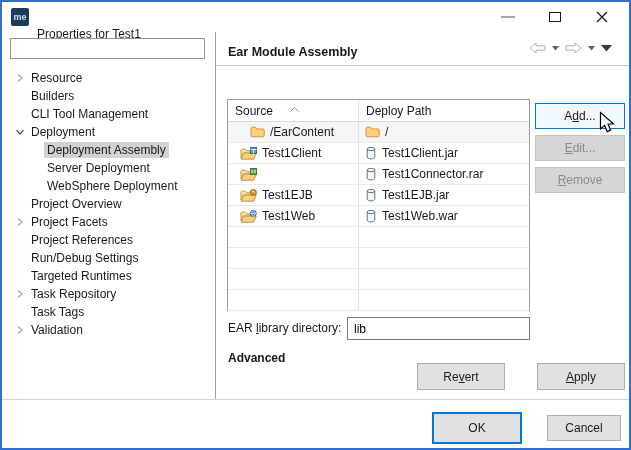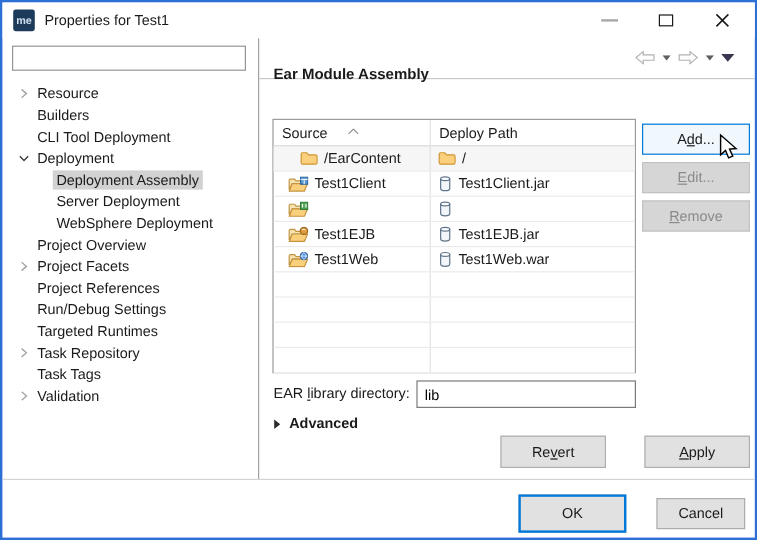--- a/index.html
+++ b/index.html
@@ -6,42 +6,42 @@
   *{box-sizing:border-box;}
   .window{
     position:relative;width:631px;height:450px;background:#ffffff;
     border:2px solid #2e6fd6;overflow:hidden;
     font-family:"Liberation Sans",sans-serif;font-size:12px;color:#1a1a1a;
   }
   
   .titlebar{position:absolute;left:0;top:0;width:627px;height:30px;background:#ffffff;}
   .app-icon{position:absolute;left:9px;top:6px;width:18px;height:18px;background:#1c3b5a;border-radius:2px;
     color:#cfe0ee;font-weight:bold;font-size:9px;display:flex;align-items:center;justify-content:center;}
-  .win-title{position:absolute;left:35px;top:0;height:30px;line-height:30px;font-size:12px;}
+  .win-title{position:absolute;left:35px;top:17px;height:30px;line-height:30px;font-size:12px;}
   .ctl{position:absolute;top:0;width:34px;height:30px;display:flex;align-items:center;justify-content:center;cursor:default;}
   .ctl-min{left:489px;}
   .ctl-max{left:536px;}
   .ctl-close{left:583px;}
   .dash{width:14px;height:2px;background:#a8a8a8;}
   .maxbox{width:12px;height:10px;border:1.5px solid #191919;}
   
   .filter-input{position:absolute;left:8px;top:36px;width:195px;height:21px;border:1px solid #949494;background:#fff;
     font-family:"Liberation Sans",sans-serif;font-size:12px;padding:0 4px;outline:none;}
   .tree{position:absolute;left:2px;top:67px;width:209px;}
   .titem{height:18px;display:flex;align-items:center;white-space:nowrap;}
   .chev{width:16px;margin-left:8px;display:flex;align-items:center;justify-content:center;flex:0 0 16px;}
   .titem .lbl{padding:1px 3px;}
   .titem.lvl1{padding-left:16px;}
   .titem.selected .lbl{background:#d2d2d2;}
   
   .divider-v{position:absolute;left:213px;top:30px;width:1px;height:368px;background:#a0a0a0;}
   .header-line{position:absolute;left:214px;top:63px;width:413px;height:1px;background:#c9c9c9;}
   .footer-line{position:absolute;left:0;top:397px;width:627px;height:1px;background:#d4d4d4;}
   
-  .page-title{position:absolute;left:226px;top:44px;height:33px;line-height:33px;font-weight:bold;font-size:12.5px;}
+  .page-title{position:absolute;left:226px;top:34px;height:33px;line-height:33px;font-weight:bold;font-size:12.5px;}
   .navbar{position:absolute;top:38px;left:527px;width:96px;height:16px;display:flex;align-items:center;gap:6px;}
   .desc{position:absolute;left:226px;top:72px;height:16px;line-height:16px;}
   
   .table{position:absolute;left:225px;top:97px;width:303px;height:212px;border:1px solid #9b9b9b;background:#fff;}
   .thead{display:flex;height:22px;border-bottom:1px solid #d9d9d9;position:relative;}
   .th{display:flex;align-items:center;padding-left:7px;}
   .th.src{width:131px;border-right:1px solid #e2e2e2;position:relative;}
   .th.dep{flex:1;}
   .sort-caret{position:absolute;left:62px;top:1px;}
   .trow{display:flex;height:21px;border-bottom:1px solid #ebebeb;}
@@ -58,21 +58,21 @@
     display:flex;align-items:center;justify-content:center;cursor:default;}
   .btn u{text-decoration:underline;}
   .btn-add{left:533px;top:101px;width:90px;height:26px;background:#f0f7fd;border:1px solid #0078d7;}
   .btn-disabled{background:#d6d6d6;border:1px solid #c2c2c2;color:#8a8a8a;}
   .btn-edit{left:533px;top:133px;width:90px;height:26px;}
   .btn-remove{left:533px;top:165px;width:90px;height:26px;}
   
   .ear-label{position:absolute;left:226px;top:315px;height:23px;line-height:23px;}
   .ear-input{position:absolute;left:345px;top:315px;width:183px;height:23px;border:1px solid #7a7a7a;
     font-family:"Liberation Sans",sans-serif;font-size:12px;padding:0 6px;outline:none;background:#fff;}
-  .advanced{position:absolute;left:226px;top:342px;height:18px;display:flex;align-items:center;gap:7px;font-weight:bold;cursor:default;}
+  .advanced{position:absolute;left:226px;top:342px;height:18px;display:flex;align-items:center;gap:7px;font-weight:bold;cursor:default;flex-direction:column;}
   
   .btn-std{background:#e1e1e1;border:1px solid #adadad;}
   .btn-revert{left:415px;top:361px;width:88px;height:27px;}
   .btn-apply{left:535px;top:361px;width:88px;height:27px;}
   .btn-ok{left:430px;top:410px;width:90px;height:32px;background:#e1e1e1;border:2px solid #0078d7;}
   .btn-cancel{left:545px;top:413px;width:74px;height:26px;}
   
   .cursor{position:absolute;left:594px;top:109px;pointer-events:none;}
 </style>
 </head>
@@ -106,21 +106,21 @@
           </svg>
         </span>
       <span class="lbl">Resource</span>
     </div>
     <div class="titem">
       <span class="chev"></span>
       <span class="lbl">Builders</span>
     </div>
     <div class="titem">
       <span class="chev"></span>
-      <span class="lbl">CLI Tool Deployment</span>
+      <span class="lbl">CLI Tool Management</span>
     </div>
     <div class="titem">
       <span class="chev">
           <svg width="8" height="8" viewBox="0 0 8 8">
             <path d="M0.5 2.2 L4 5.8 L7.5 2.2" fill="none" stroke="#3c3c3c" stroke-width="1.2"></path>
           </svg>
         </span>
       <span class="lbl">Deployment</span>
     </div>
     <div class="titem lvl1 selected">
@@ -272,20 +272,21 @@
           </svg>
         </span>
       </div>
       <div class="tcell dep">
         <span class="ticon">
           <svg width="12" height="14" viewBox="0 0 12 14">
             <path d="M2.2 3 V11 c0 1.1 1.7 1.9 3.8 1.9 s3.8-.8 3.8-1.9 V3" fill="#f2f6fb" stroke="#5f7389"></path>
             <ellipse cx="6" cy="3" rx="3.8" ry="1.6" fill="#fafcff" stroke="#5f7389"></ellipse>
           </svg>
         </span>
+        <span>Test1Connector.rar</span>
       </div>
     </div>
 
     <div class="trow">
       <div class="tcell src">
         <span class="ticon">
           <svg width="17" height="13" viewBox="0 0 17 13">
             <path d="M1 3.4 C1 2.7 1.5 2.2 2.1 2.2 H5.5 L6.7 3.8 H12 c.6 0 1.1.5 1.1 1.1 V6 H3.7 L1 11 Z" fill="#f6e3b2" stroke="#c49440"></path>
             <path d="M3.5 6 H16.3 L13.7 12.2 H1.1 Z" fill="#fbd07c" stroke="#c49440"></path>
             <ellipse cx="13.3" cy="3.4" rx="3.1" ry="2.9" fill="#e09a3c" stroke="#96661c"></ellipse>

